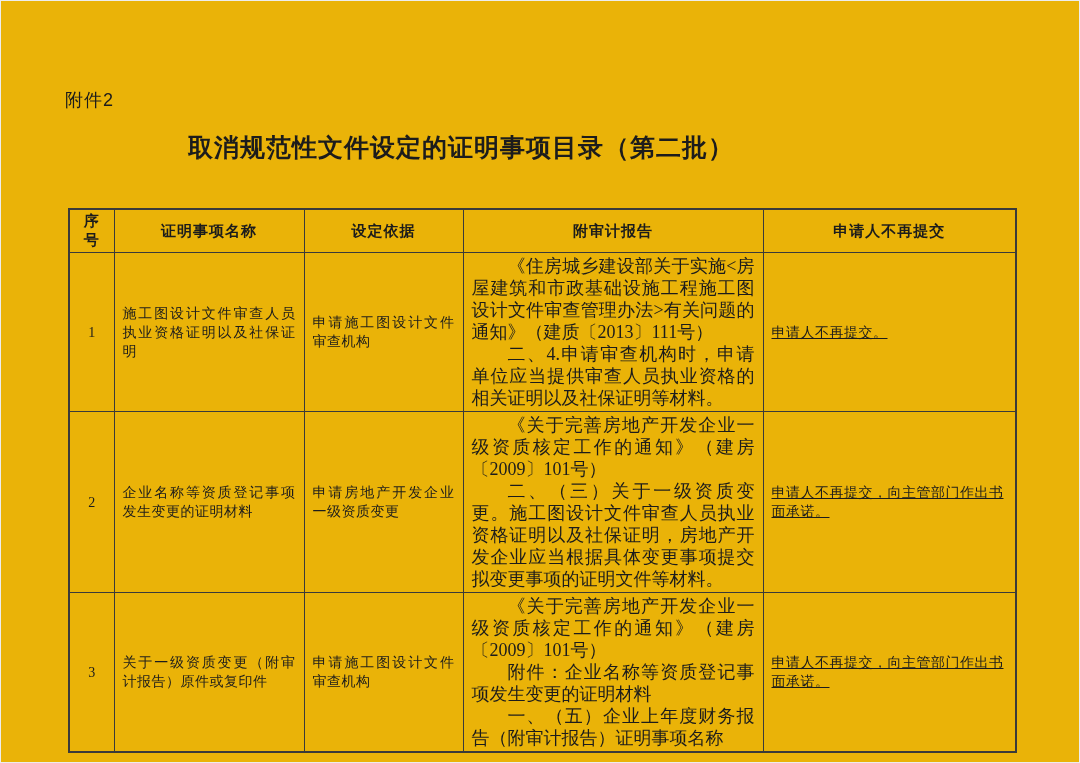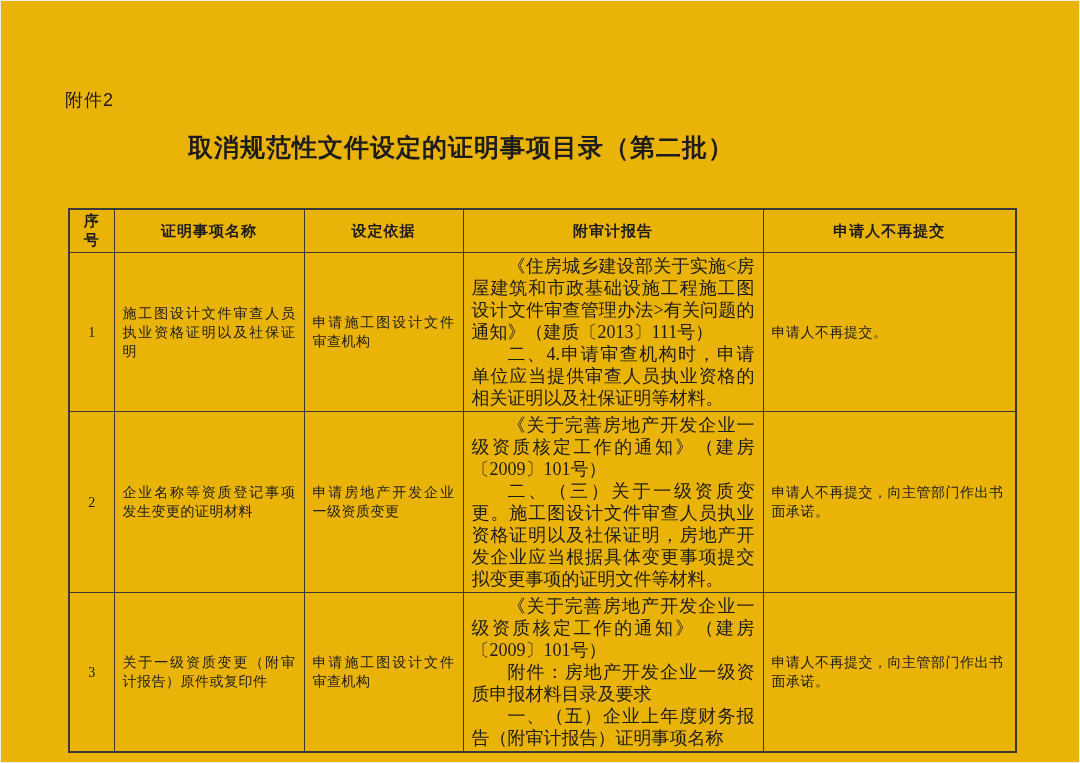--- a/index.html
+++ b/index.html
@@ -77,20 +77,21 @@
     padding: 2px 6px;
     text-align: justify;
     text-justify: inter-character;
   }
   td.c-basis p.para {
     margin: 0;
     text-indent: 2em;
   }
   td.c-method {
     letter-spacing: 0.5px;
+    text-decoration: underline;
   }
 </style>
 </head>
 <body>
 
 <div class="page">
 
   <div class="attachment-label">附件2</div>
 
   <div class="title-block">
@@ -136,21 +137,21 @@
           </td>
       <td class="c-method">申请人不再提交，向主管部门作出书面承诺。</td>
     </tr>
 
     <tr>
       <td class="c-no">3</td>
       <td class="c-name">关于一级资质变更（附审计报告）原件或复印件</td>
       <td class="c-purpose">申请施工图设计文件审查机构</td>
       <td class="c-basis">
             <p class="para">《关于完善房地产开发企业一级资质核定工作的通知》（建房〔2009〕101号）</p>
-            <p class="para">附件：房地产开发企业一级资质申报材料目录及要求</p>
+            <p class="para">附件：企业名称等资质登记事项发生变更的证明材料</p>
             <p class="para">一、（五）企业上年度财务报告（附审计报告）证明事项名称</p>
           </td>
       <td class="c-method">申请人不再提交，向主管部门作出书面承诺。</td>
     </tr>
   </tbody>
   </table>
 
 </div>
 
 </body></html>

